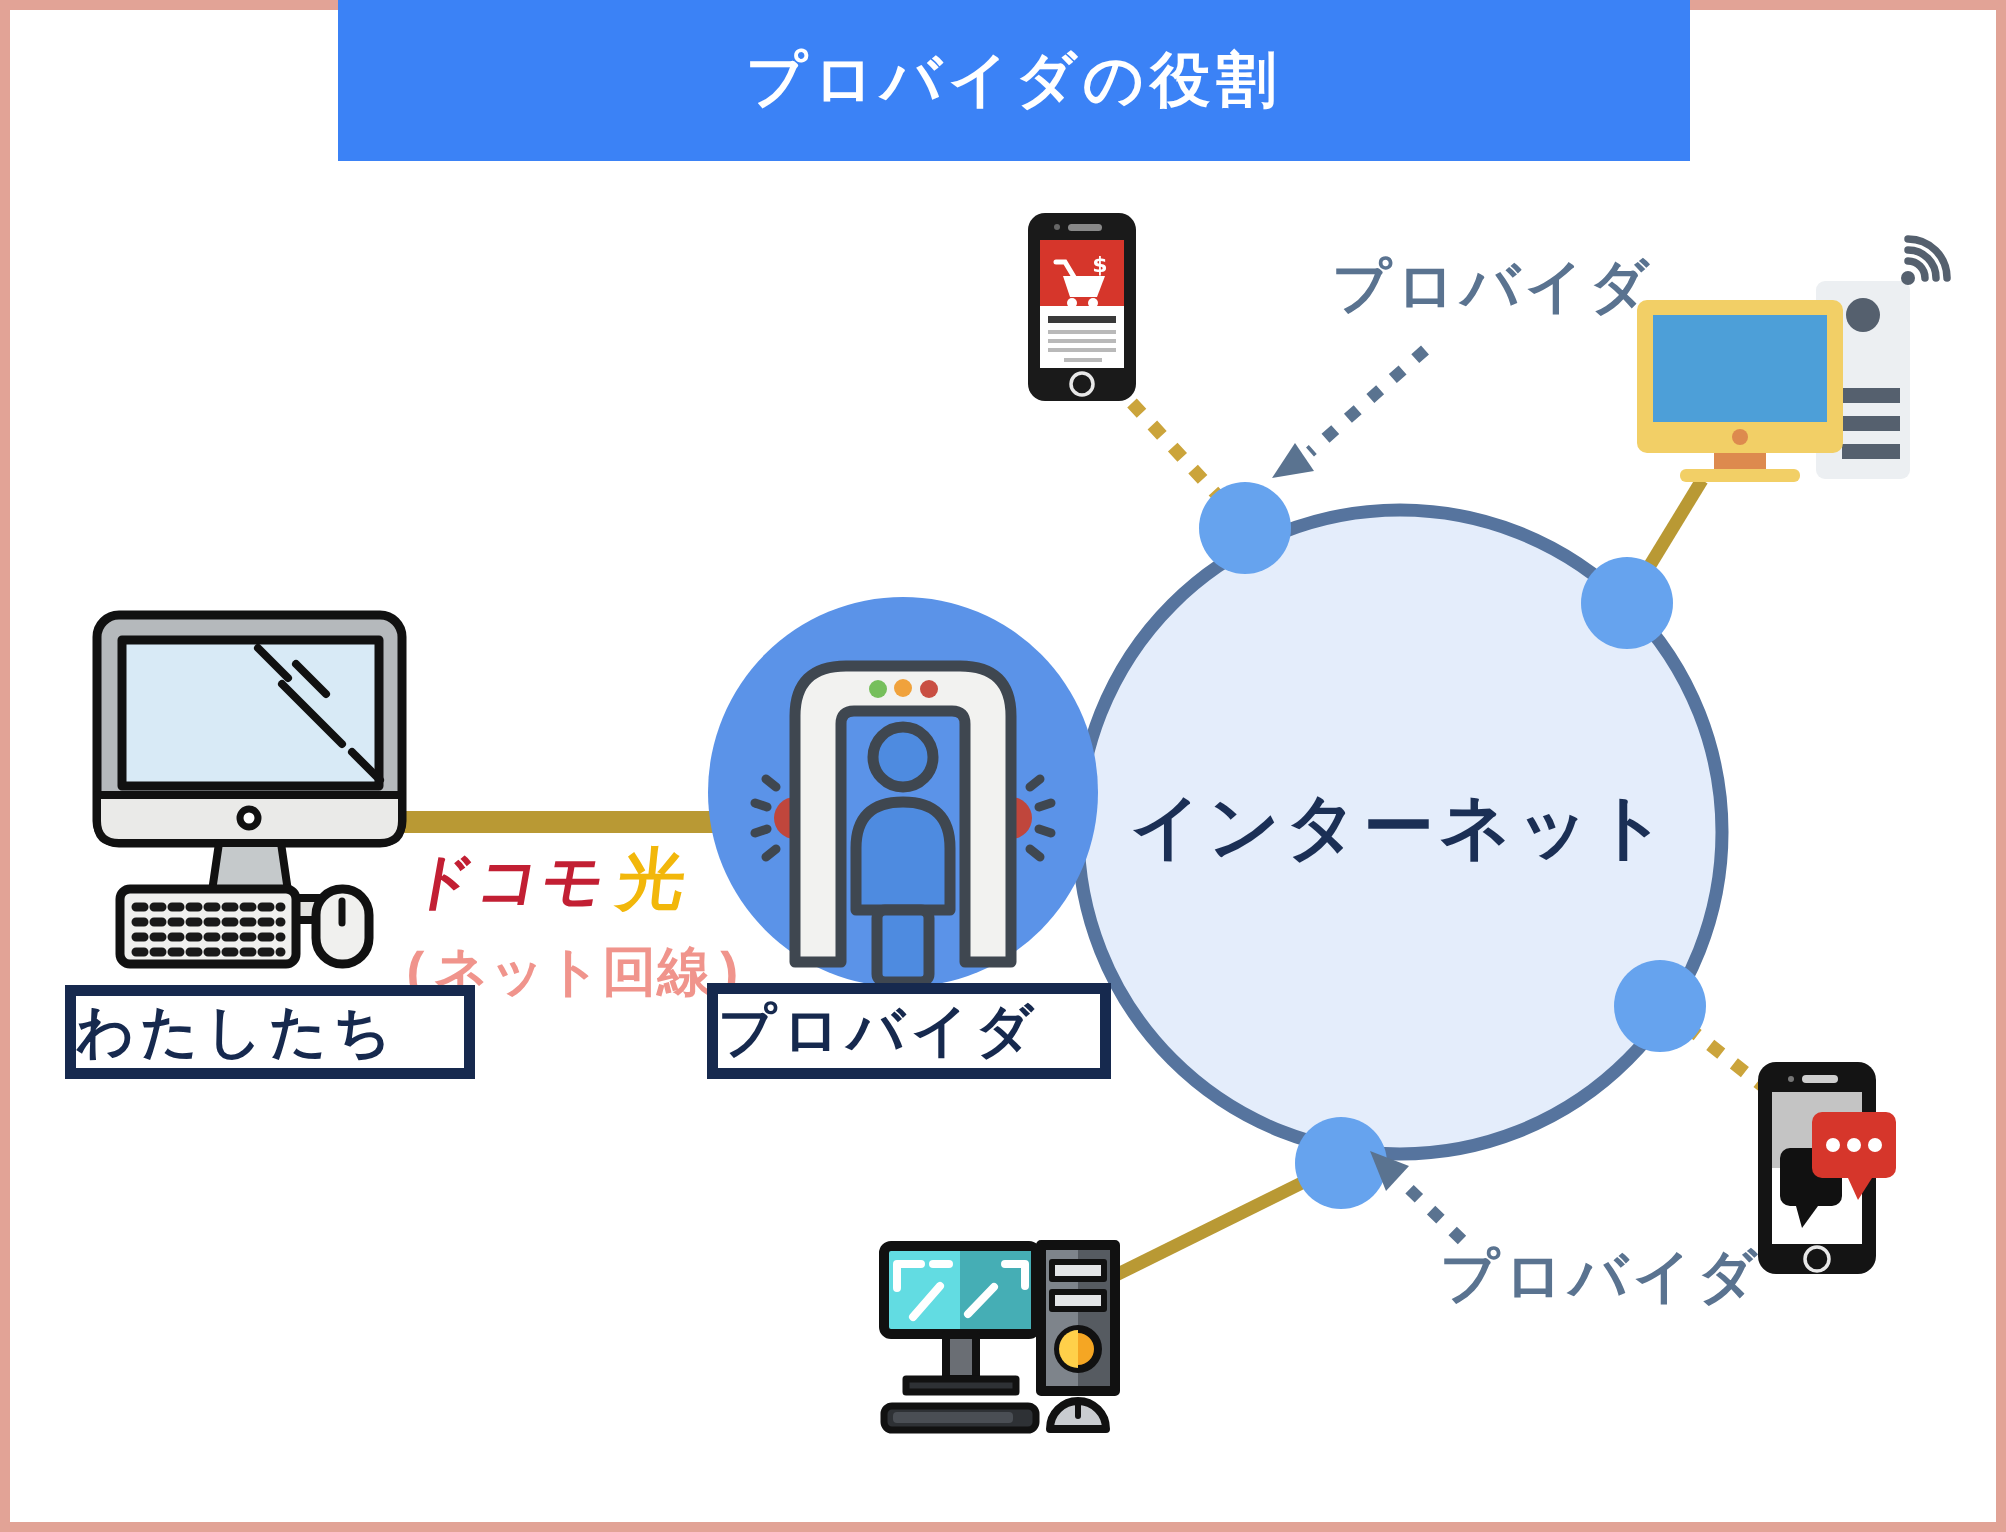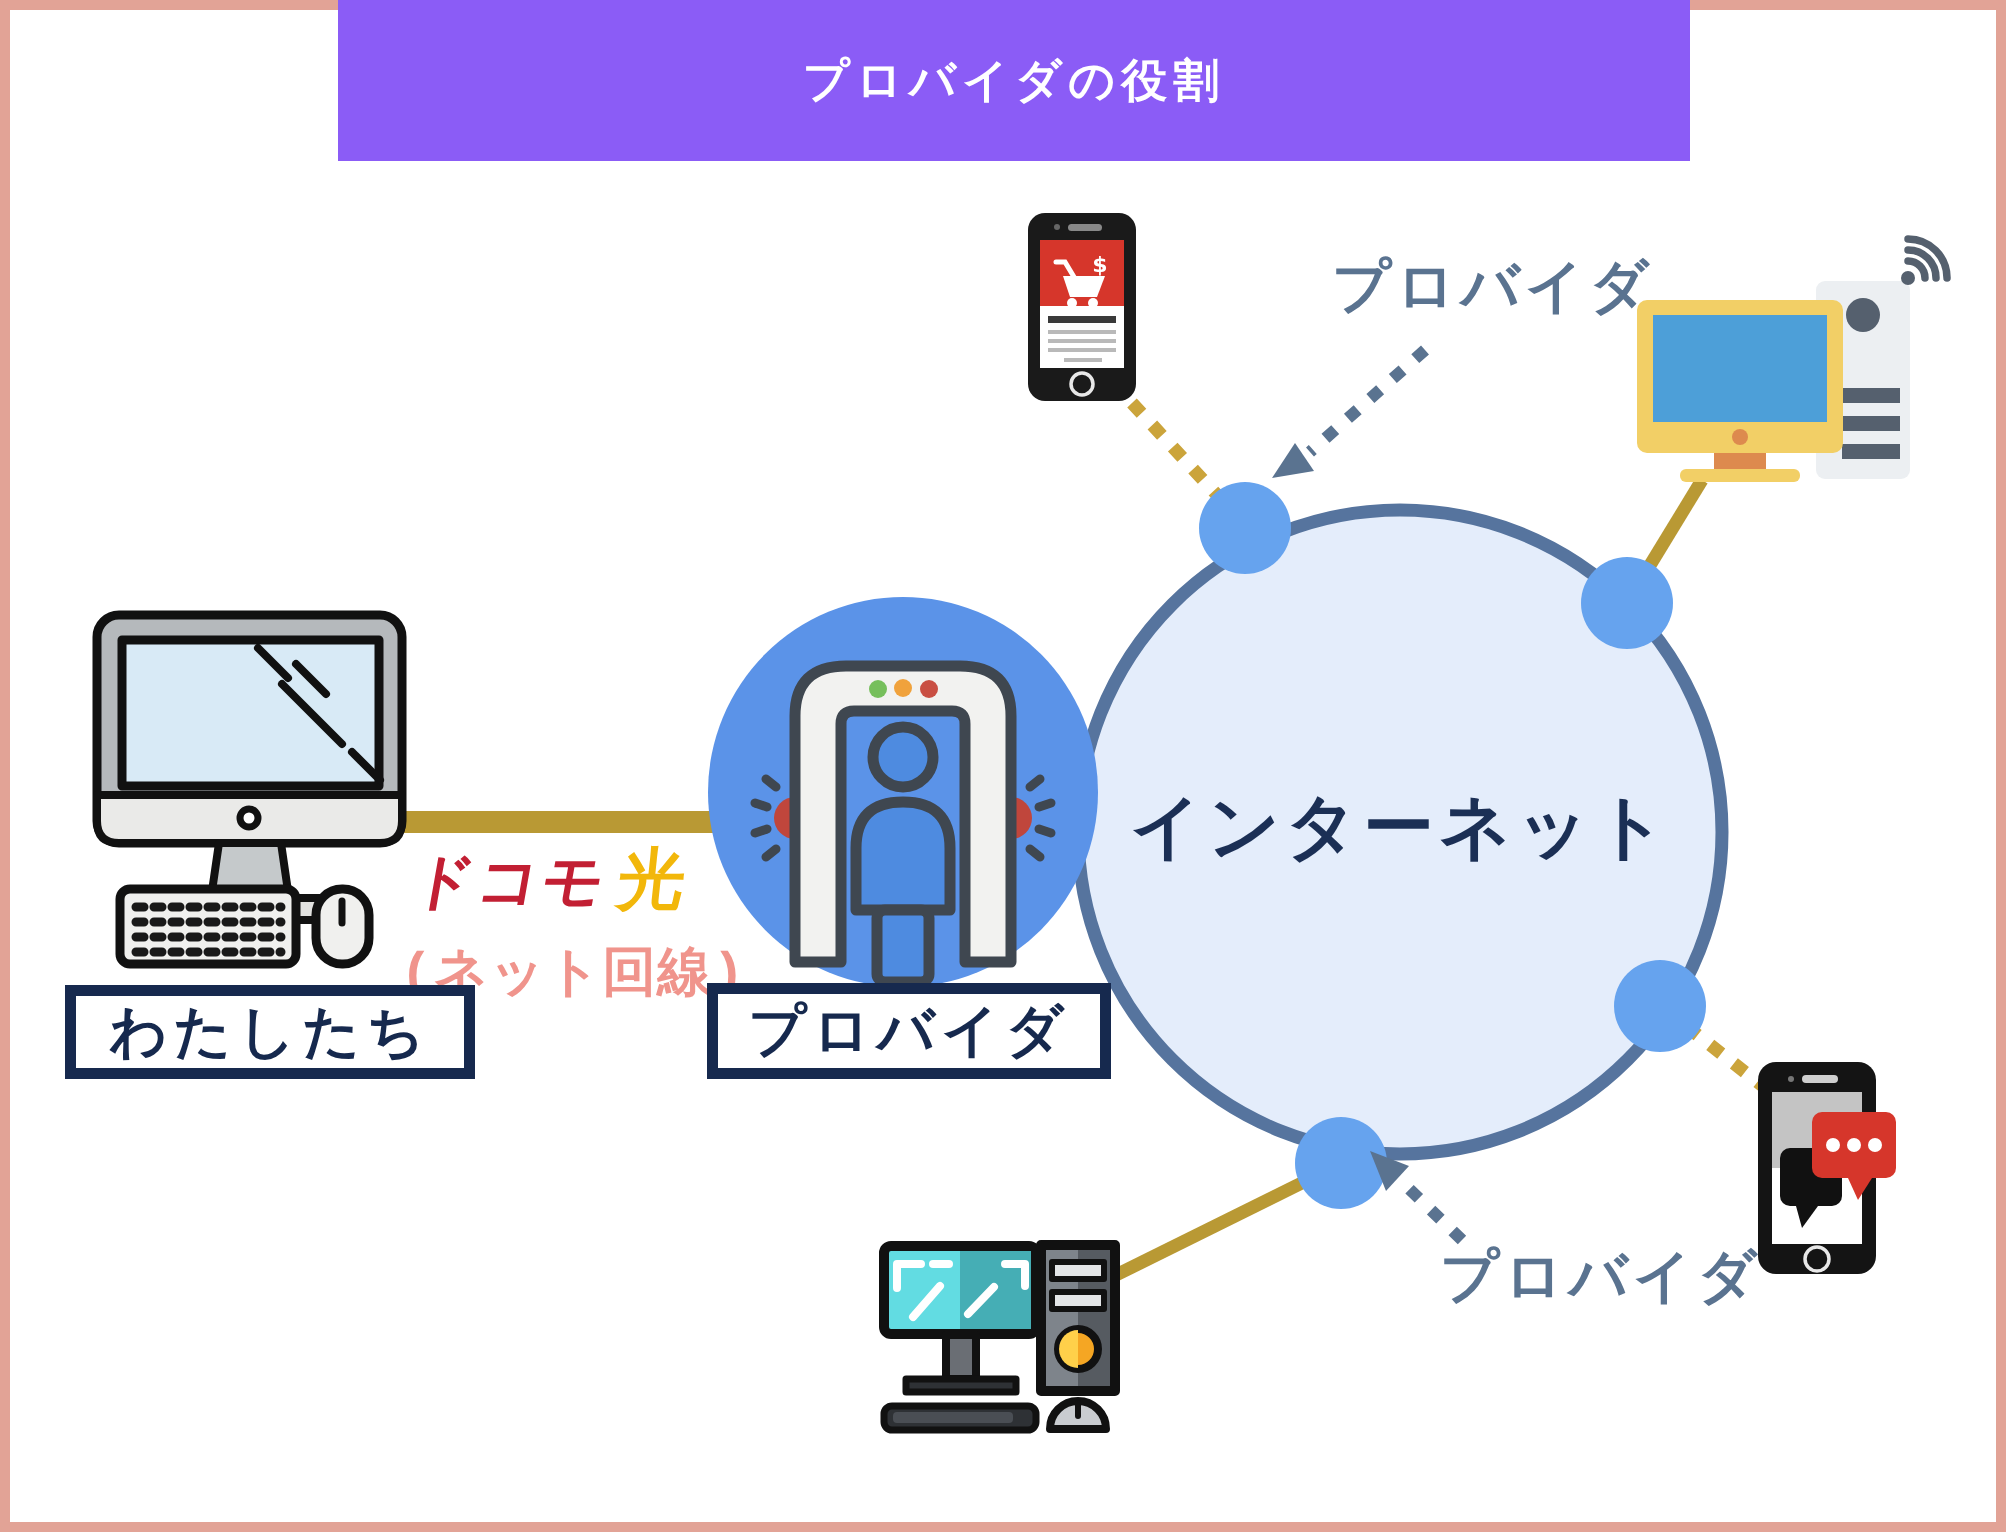--- a/index.html
+++ b/index.html
@@ -8,27 +8,27 @@
     width:2006px;height:1532px;
     background:#ffffff;
     overflow:hidden;
     font-family:"DejaVu Sans",sans-serif;
   }
   .layer-svg{position:absolute;inset:0;z-index:2;}
   .page-border{position:absolute;inset:0;border:10px solid #E2A396;z-index:4;pointer-events:none;}
   .overlay{position:absolute;z-index:6;}
   .banner{
     left:338px;top:0;width:1352px;height:161px;
-    background:#8b5cf6;
+    background:#3b82f6;
     display:flex;align-items:center;justify-content:center;
-    color:#ffffff;font-size:46px;font-weight:800;letter-spacing:6px;
+    color:#ffffff;font-size:60px;font-weight:800;letter-spacing:6px;
   }
   .label-box{
     background:#ffffff;border:11px solid #16294E;box-sizing:border-box;
-    display:flex;align-items:center;justify-content:center;
+    display:flex;align-items:center;
     color:#16294E;font-size:57px;font-weight:700;letter-spacing:6px;
   }
   .us-box{left:65px;top:985px;width:410px;height:94px;}
   .provider-box{left:707px;top:983px;width:404px;height:96px;}
   .internet-label{
     left:1130px;top:780px;width:590px;text-align:left;
     color:#1B2F55;font-size:71px;font-weight:700;letter-spacing:5px;
   }
   .slate-label{color:#5A7390;font-size:58px;font-weight:700;letter-spacing:5px;}
   .slate-top{left:1332px;top:248px;}

